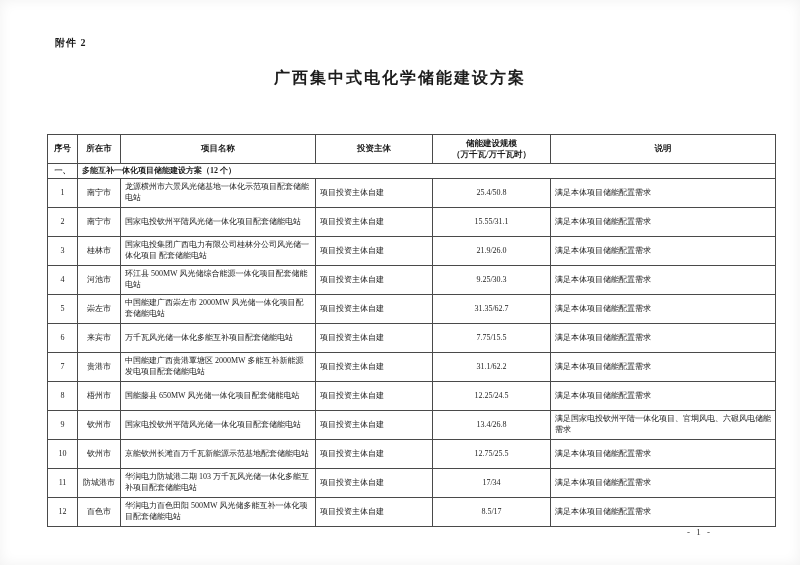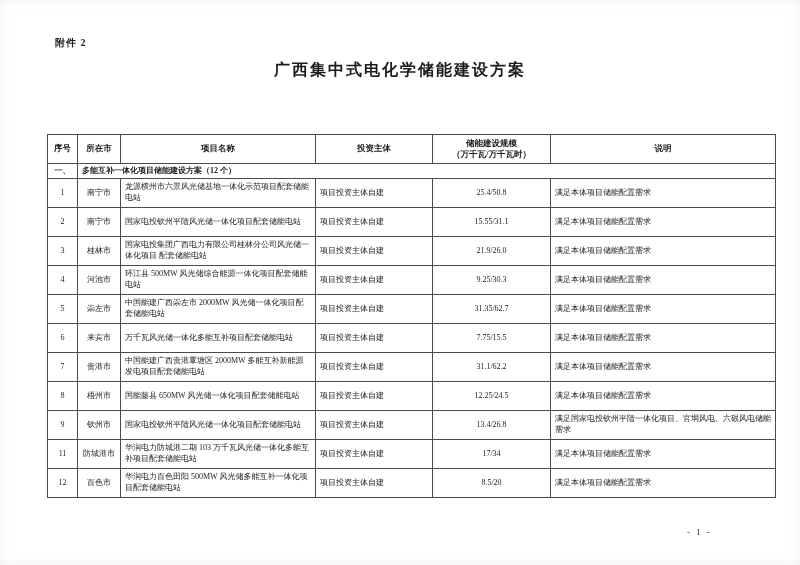--- a/index.html
+++ b/index.html
@@ -14,21 +14,21 @@
   .page{
     position:absolute;inset:0;
     background:#ffffff;
     box-shadow:inset 0 0 14px rgba(0,0,0,0.06);
   }
   .attachment{
     position:absolute;left:55px;top:36px;
     font-size:10px;font-weight:bold;letter-spacing:1px;
   }
   .doc-title{
-    position:absolute;left:0;top:60px;width:800px;
+    position:absolute;left:0;top:68px;width:800px;
     text-align:center;font-size:16px;font-weight:bold;
     letter-spacing:2px;
   }
   table.main{
     position:absolute;left:47px;top:103px;
     width:728px;
     border-collapse:collapse;
     table-layout:fixed;
     font-size:8px;
     margin-top:31px;
@@ -169,36 +169,44 @@
 
     <tr class="data-row">
       <td class="c">9</td>
       <td class="c">钦州市</td>
       <td class="l">国家电投钦州平陆风光储一体化项目配套储能电站</td>
       <td class="l">项目投资主体自建</td>
       <td class="c">13.4/26.8</td>
       <td class="l">满足国家电投钦州平陆一体化项目、官垌风电、六硍风电储能需求</td>
     </tr>
 
+    <tr class="data-row">
+      <td class="c">10</td>
+      <td class="c">钦州市</td>
+      <td class="l">京能钦州长滩百万千瓦新能源示范基地配套储能电站</td>
+      <td class="l">项目投资主体自建</td>
+      <td class="c">12.75/25.5</td>
+      <td class="l">满足本体项目储能配置需求</td>
+    </tr>
 
     <tr class="data-row">
       <td class="c">11</td>
       <td class="c">防城港市</td>
       <td class="l">华润电力防城港二期 103 万千瓦风光储一体化多能互补项目配套储能电站</td>
       <td class="l">项目投资主体自建</td>
       <td class="c">17/34</td>
       <td class="l">满足本体项目储能配置需求</td>
     </tr>
 
     <tr class="data-row">
       <td class="c">12</td>
       <td class="c">百色市</td>
       <td class="l">华润电力百色田阳 500MW 风光储多能互补一体化项目配套储能电站</td>
       <td class="l">项目投资主体自建</td>
-      <td class="c">8.5/20</td>
+      <td class="c">8.5/17</td>
       <td class="l">满足本体项目储能配置需求</td>
     </tr>
 
   </tbody>
   </table>
 
   <div class="footer-page">- 1 -</div>
 
 </div>
 

